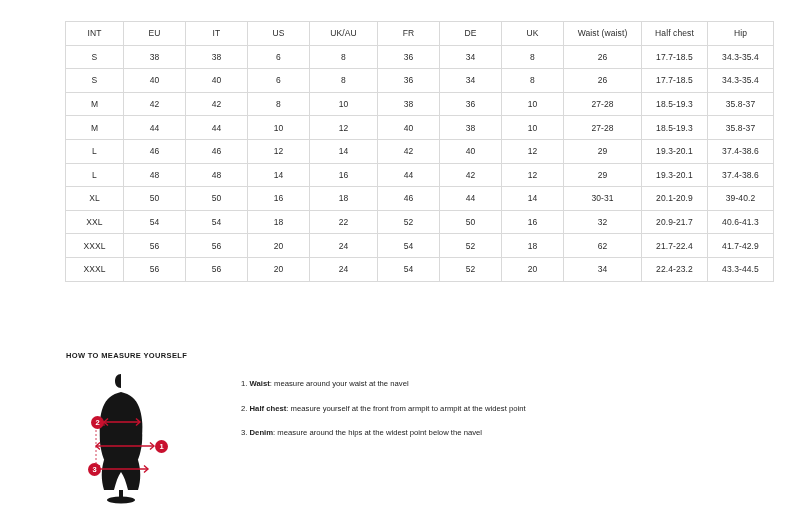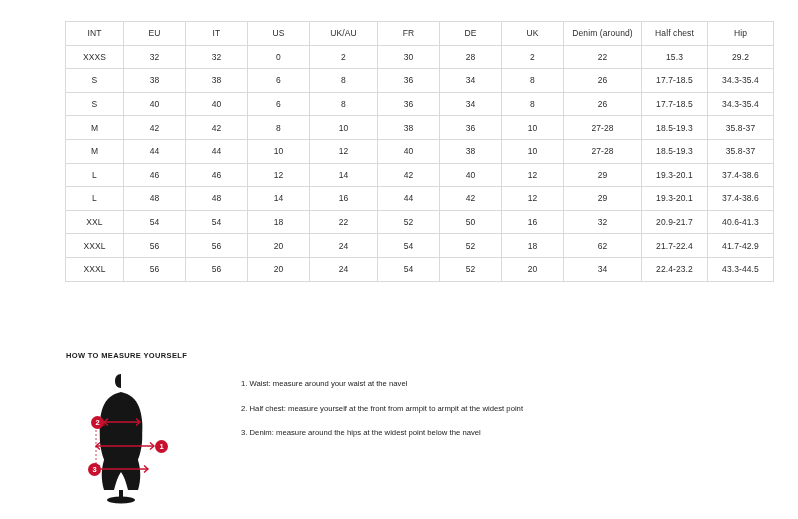--- a/index.html
+++ b/index.html
@@ -91,21 +91,21 @@
     margin-left: 55px;
     margin-top: 10px;
   }
   .step {
     font-size: 7.7px;
     color: #222222;
     line-height: 1;
     margin-bottom: 17px;
     white-space: nowrap;
   }
-  .step b { font-weight: normal; }
+  .step b { font-weight: bold; }
 
   .badge {
     position: absolute;
     width: 13px;
     height: 13px;
     border-radius: 50%;
     background: #c8102e;
     color: #ffffff;
     font-size: 7.5px;
     font-weight: bold;
@@ -139,39 +139,26 @@
       <thead>
         <tr>
           <th>INT</th>
           <th>EU</th>
           <th>IT</th>
           <th>US</th>
           <th>UK/AU</th>
           <th>FR</th>
           <th>DE</th>
           <th>UK</th>
-          <th>Denim (around)</th>
+          <th>Waist (waist)</th>
           <th>Half chest</th>
           <th>Hip</th>
         </tr>
       </thead>
       <tbody>
-        <tr>
-          <td>XXXS</td>
-          <td>32</td>
-          <td>32</td>
-          <td>0</td>
-          <td>2</td>
-          <td>30</td>
-          <td>28</td>
-          <td>2</td>
-          <td>22</td>
-          <td>15.3</td>
-          <td>29.2</td>
-        </tr>
         <tr>
           <td>S</td>
           <td>38</td>
           <td>38</td>
           <td>6</td>
           <td>8</td>
           <td>36</td>
           <td>34</td>
           <td>8</td>
           <td>26</td>
@@ -235,20 +222,33 @@
           <td>48</td>
           <td>48</td>
           <td>14</td>
           <td>16</td>
           <td>44</td>
           <td>42</td>
           <td>12</td>
           <td>29</td>
           <td>19.3-20.1</td>
           <td>37.4-38.6</td>
+        </tr>
+        <tr>
+          <td>XL</td>
+          <td>50</td>
+          <td>50</td>
+          <td>16</td>
+          <td>18</td>
+          <td>46</td>
+          <td>44</td>
+          <td>14</td>
+          <td>30-31</td>
+          <td>20.1-20.9</td>
+          <td>39-40.2</td>
         </tr>
         <tr>
           <td>XXL</td>
           <td>54</td>
           <td>54</td>
           <td>18</td>
           <td>22</td>
           <td>52</td>
           <td>50</td>
           <td>16</td>

